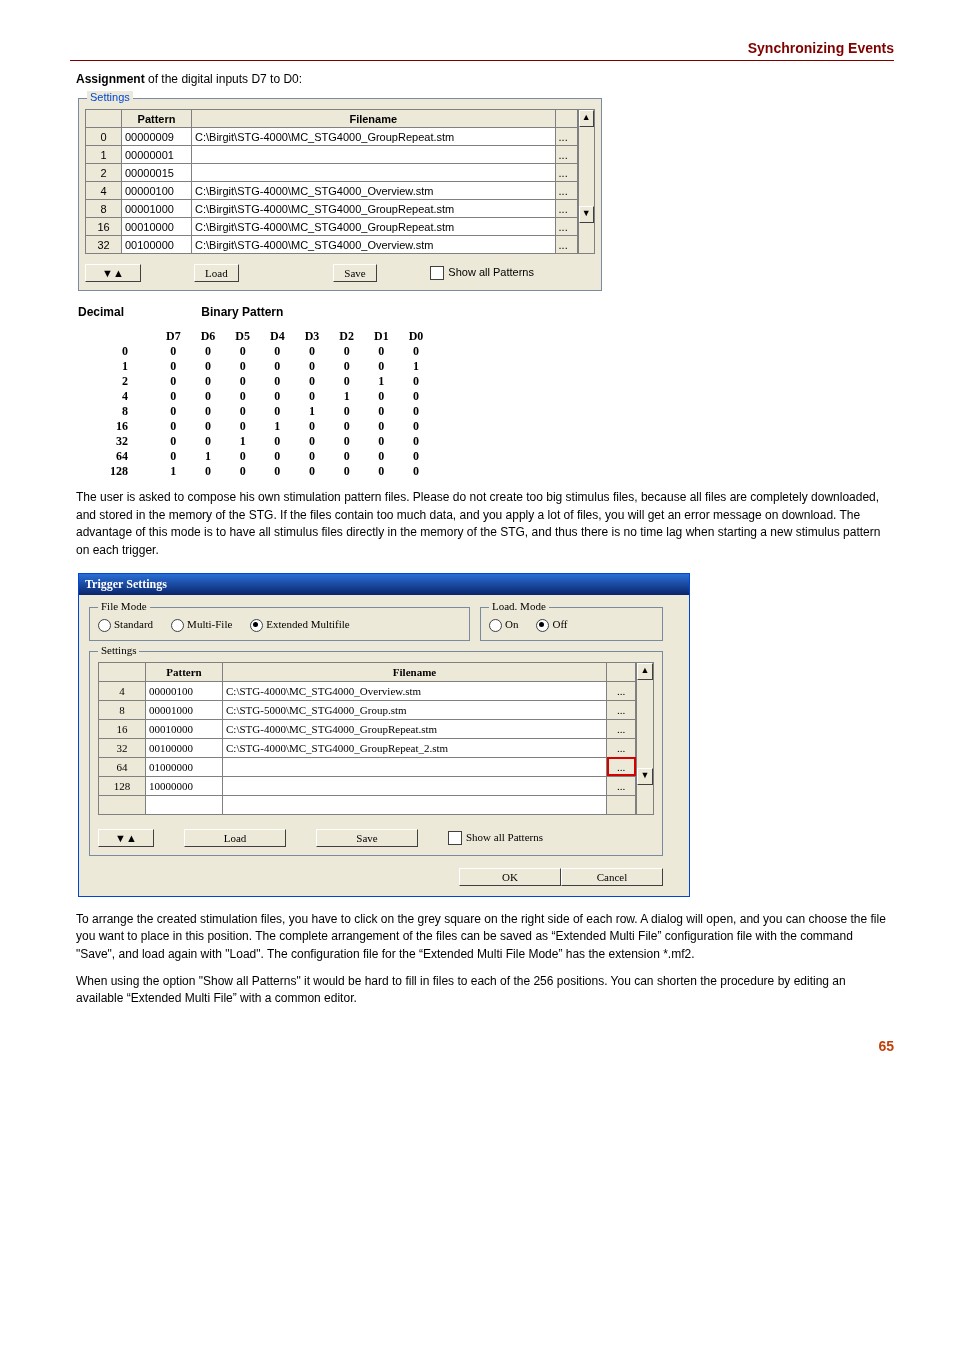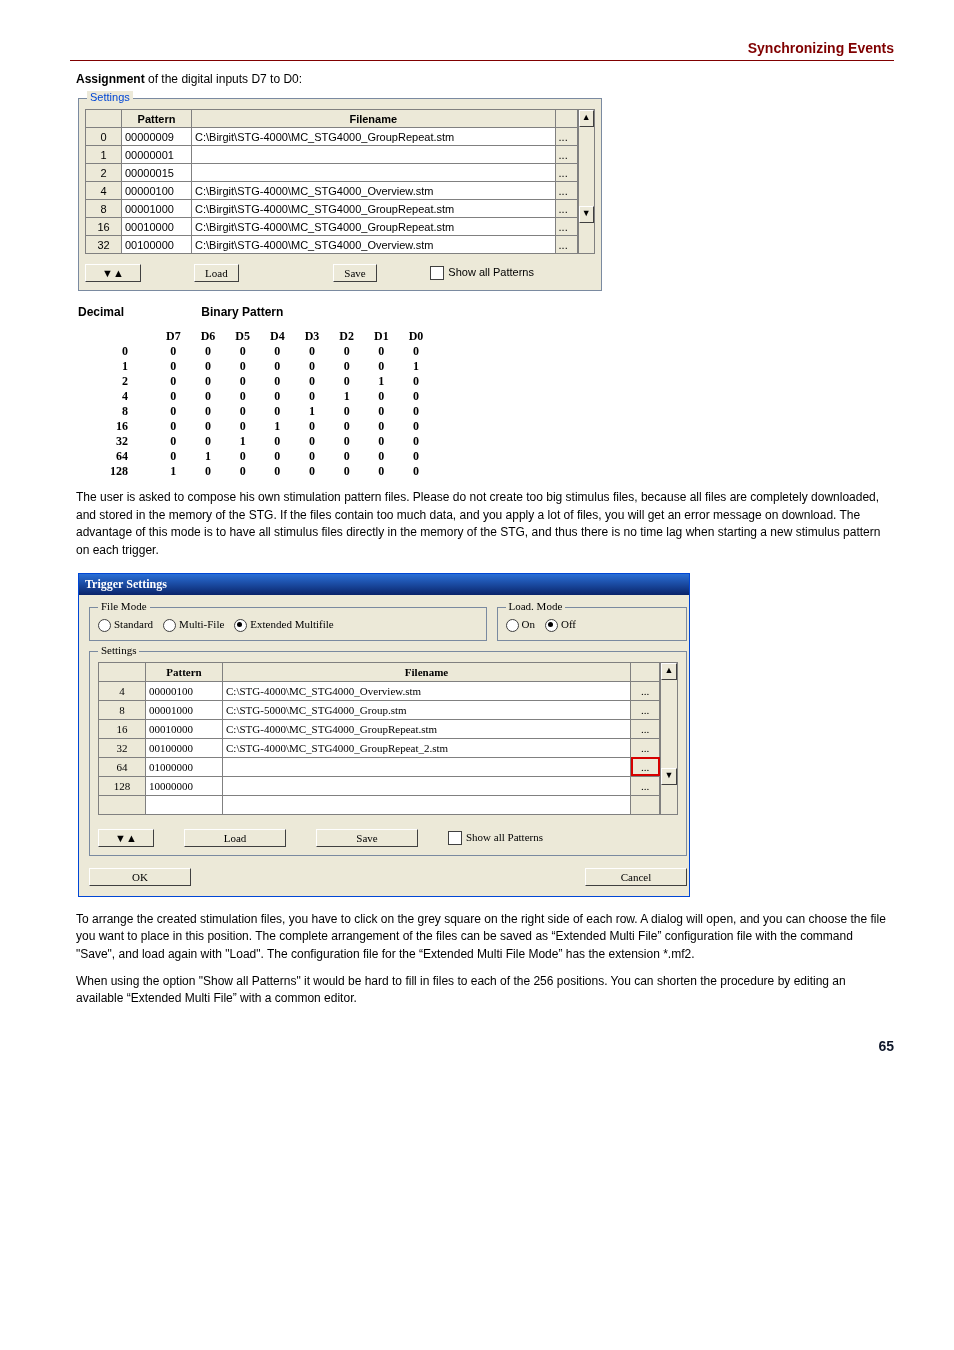--- a/index.html
+++ b/index.html
@@ -1,18 +1,18 @@
 <!DOCTYPE html>
 <html><head>
 <meta charset="utf-8">
 <style>
   html,body{margin:0;padding:0;background:#fff;font-family:Verdana,Geneva,sans-serif;color:#000}
   .page{width:954px;min-height:1350px;position:relative;margin:0 auto;box-sizing:border-box;padding:40px 60px 60px 70px}
   .hdr-right{color:#800000;font-weight:bold;text-align:right;font-size:14px;border-bottom:1.5px solid #800000;padding-bottom:4px;margin-bottom:2px}
-  .ftr-right{color:#0f172a;font-weight:bold;text-align:right;font-size:14px;margin-top:30px}
+  .ftr-right{color:#c2410c;font-weight:bold;text-align:right;font-size:14px;margin-top:30px}
   .body-text{font-size:12px;line-height:1.45;margin:10px 6px}
   .b{font-weight:bold}
 
   
   .gb{border:1px solid #7a8aa0;position:relative;font-family:Tahoma,Geneva,sans-serif;font-size:11px;color:#000;background:#ece9d8}
   .gb-title{position:absolute;top:-8px;left:8px;background:#ece9d8;color:#0046d5;padding:0 3px;font-size:11px}
   .gb-title.plain{color:#000}
   .s1{width:510px;margin:10px 0 14px 8px;padding:10px 6px 8px 6px}
   .tbl{border-collapse:collapse;width:100%;table-layout:fixed;background:#fff}
   .tbl th,.tbl td{border:1px solid #808080;font-size:11px;padding:1px 3px;height:15px;white-space:nowrap;overflow:hidden;text-overflow:clip}
@@ -29,37 +29,37 @@
 
   
   .bin{font-family:Tahoma,Geneva,sans-serif;font-size:12px;font-weight:bold;margin:6px 0 10px 8px}
   .bt{font-family:Tahoma;font-size:12px;font-weight:bold;border-collapse:collapse;margin-left:30px}
   .bt td,.bt th{padding:0 10px;text-align:center}
   .bt .dec{text-align:right;padding-right:28px}
 
   
   .dlg{width:610px;border:1px solid #0046d5;font-family:Tahoma;font-size:11px;background:#ece9d8;margin:14px 0 14px 8px}
   .dlg-titlebar{background:linear-gradient(#2a6fd6,#0a246a);color:#fff;font-weight:bold;font-size:12px;padding:3px 6px}
-  .dlg-body{padding:8px 2px 10px 10px}
+  .dlg-body{padding:8px 26px 10px 10px}
   .gb2{border:1px solid #7a8aa0;position:relative;padding:10px 8px 8px 8px;margin-top:4px}
   .gb-row{display:flex;gap:10px}
   .gb-row .gb2{flex:1}
   .radio{width:11px;height:11px;border:1px solid #404040;border-radius:50%;display:inline-block;vertical-align:middle;margin-right:3px;background:#fff;position:relative}
   .radio.sel::after{content:"";position:absolute;left:2px;top:2px;width:5px;height:5px;border-radius:50%;background:#000}
-  .opt{margin-right:10px;white-space:nowrap}
+  .opt{margin-right:18px;white-space:nowrap}
   .tbl2-wrap{display:flex}
   .tbl2{border-collapse:collapse;flex:1;background:#fff}
   .tbl2 th,.tbl2 td{border:1px solid #808080;font-size:11px;padding:1px 3px;height:16px;white-space:nowrap}
   .tbl2 th{background:#ece9d8;font-weight:bold;text-align:center}
   .tbl2 .idx{text-align:center;background:#ece9d8;width:40px}
   .tbl2 .pat{width:70px}
   .tbl2 .br{width:22px;text-align:center;background:#ece9d8}
   .br-red{outline:2px solid #d60000;outline-offset:-2px}
   .row2{display:flex;align-items:center;gap:30px;margin-top:14px}
-  .row3{display:flex;justify-content:space-between;gap:30px;margin-top:12px}
+  .row3{display:flex;justify-content:flex-end;margin-top:12px}
   .btn-w{min-width:80px}
 </style>
 </head>
 <body>
 
 <div class="page">
   <div class="hdr-right">Synchronizing Events</div>
 
   <div class="body-text">
     <span class="b">Assignment</span><span> of the digital inputs D7 to D0:</span>

